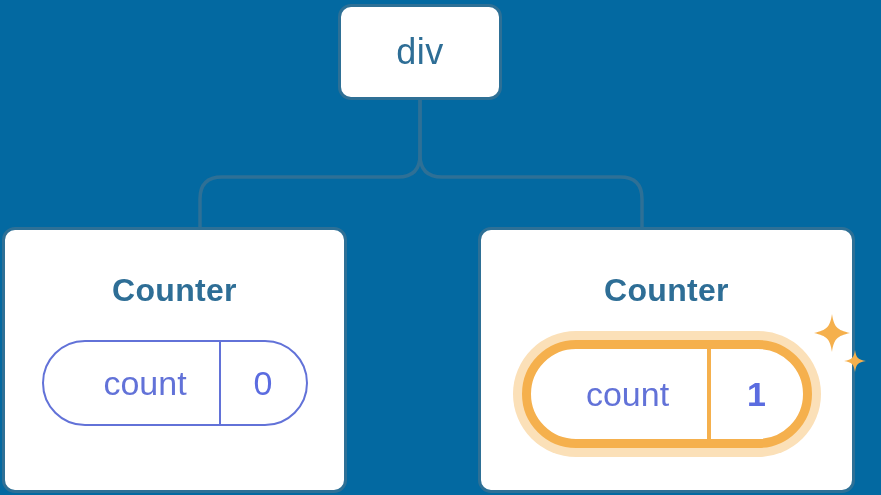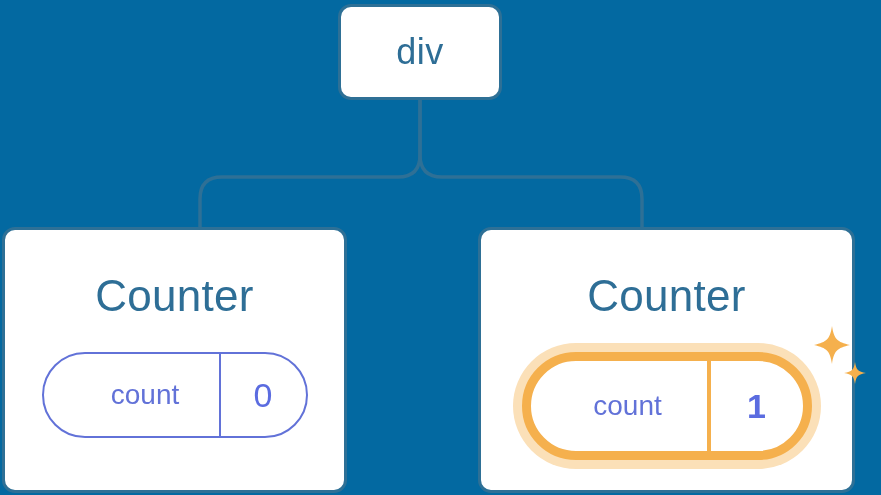--- a/index.html
+++ b/index.html
@@ -62,23 +62,24 @@
     display: flex;
     flex-direction: column;
     align-items: center;
     padding-top: 44px;
   }
   .card-left  { left: 2px;   top: 227px; width: 345px; height: 266px; }
   .card-right { left: 478px; top: 227px; width: 377px; height: 266px; }
 
   .card-title {
     color: #2e6e96;
-    font-size: 44px;
+    font-size: 32px;
     line-height: 1;
     letter-spacing: 0.3px;
+    font-weight: bold;
   }
 
   
   .pill-wrap {
     position: relative;
     margin-top: 34px;
   }
 
   
   .pill {
@@ -95,21 +96,21 @@
   .pill-key,
   .pill-val {
     display: flex;
     align-items: center;
     justify-content: center;
     box-sizing: border-box;
   }
   .pill-key {
     width: 175px;
     color: #6272d8;
-    font-size: 28px;
+    font-size: 34px;
     padding-left: 28px;
   }
   .pill-val {
     width: 87px;
     color: #5b6ce0;
     font-size: 34px;
     border-left: 2px solid #6272d8;
   }
 
   

